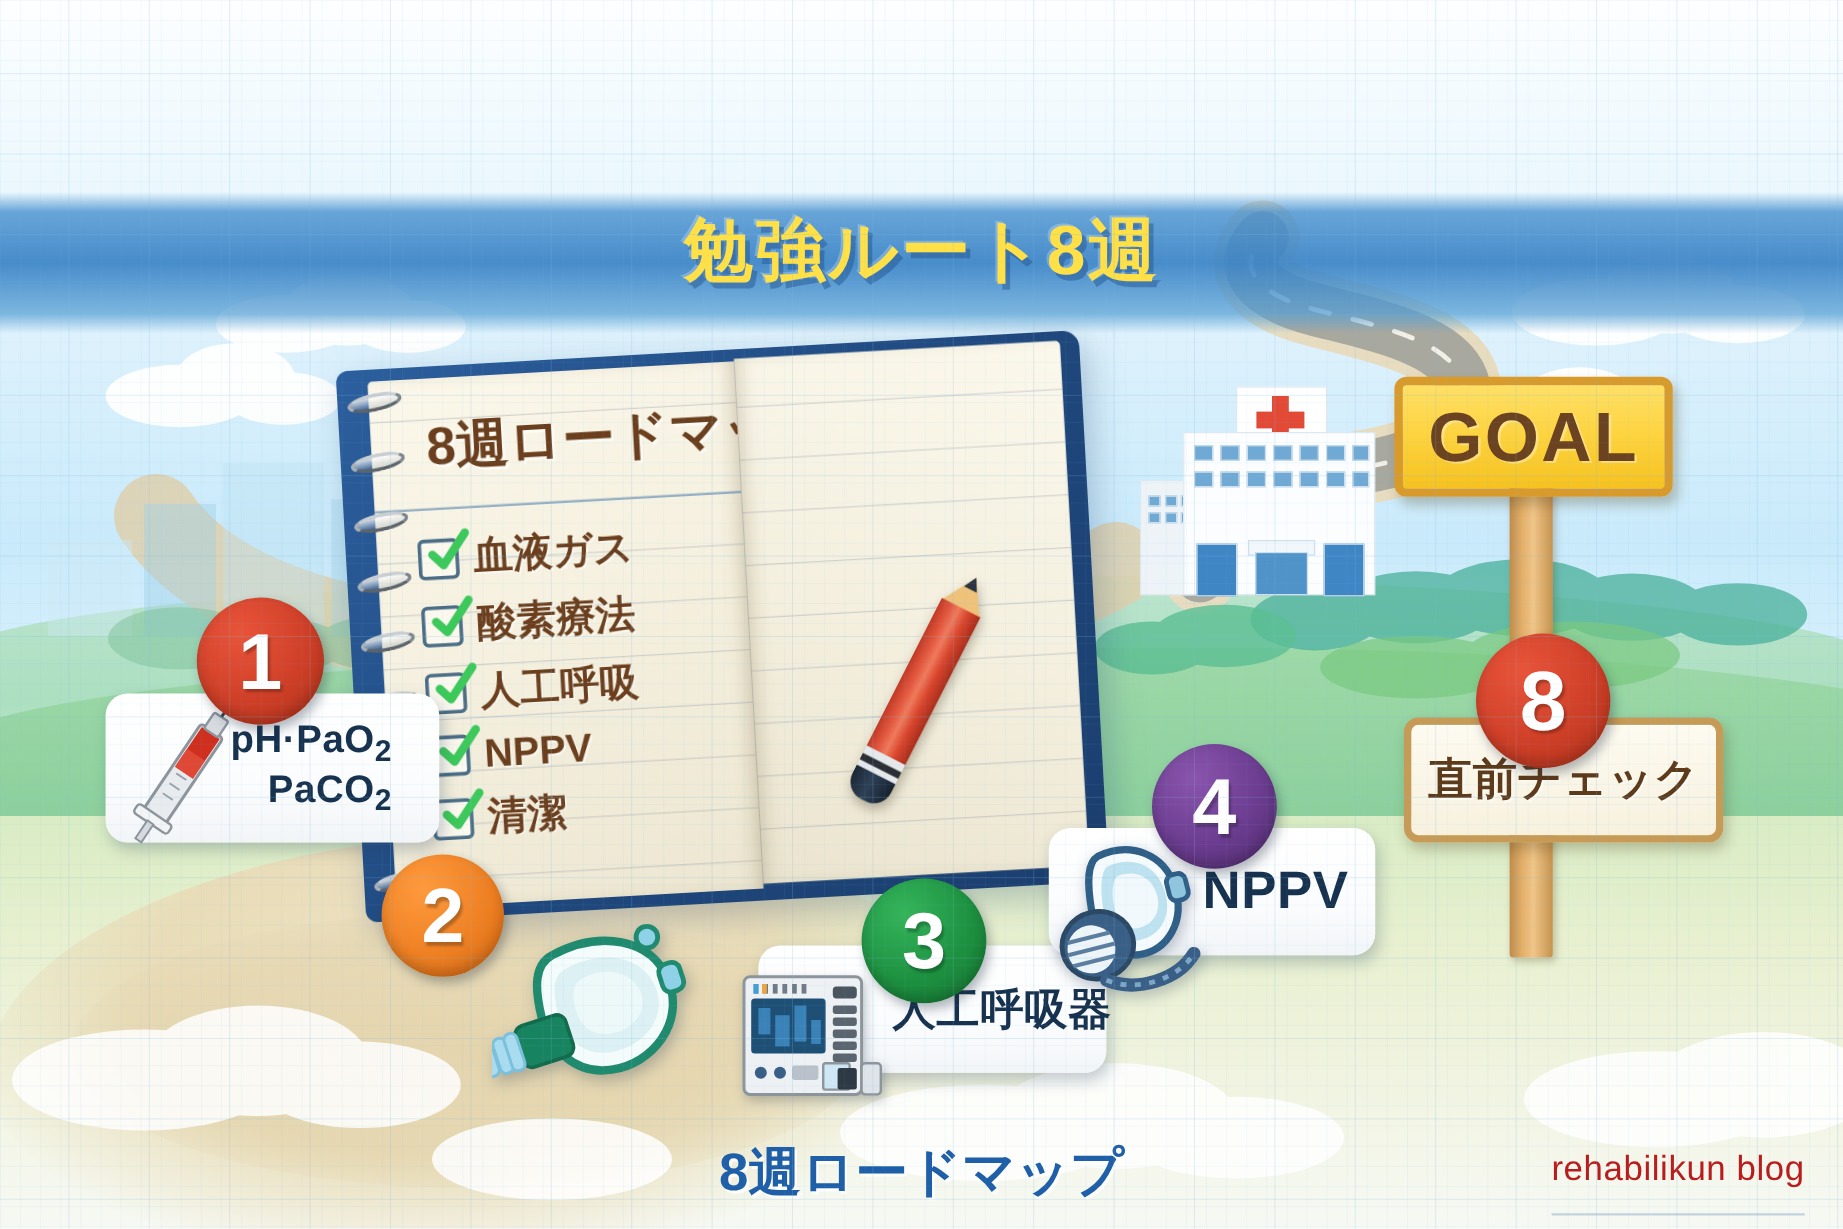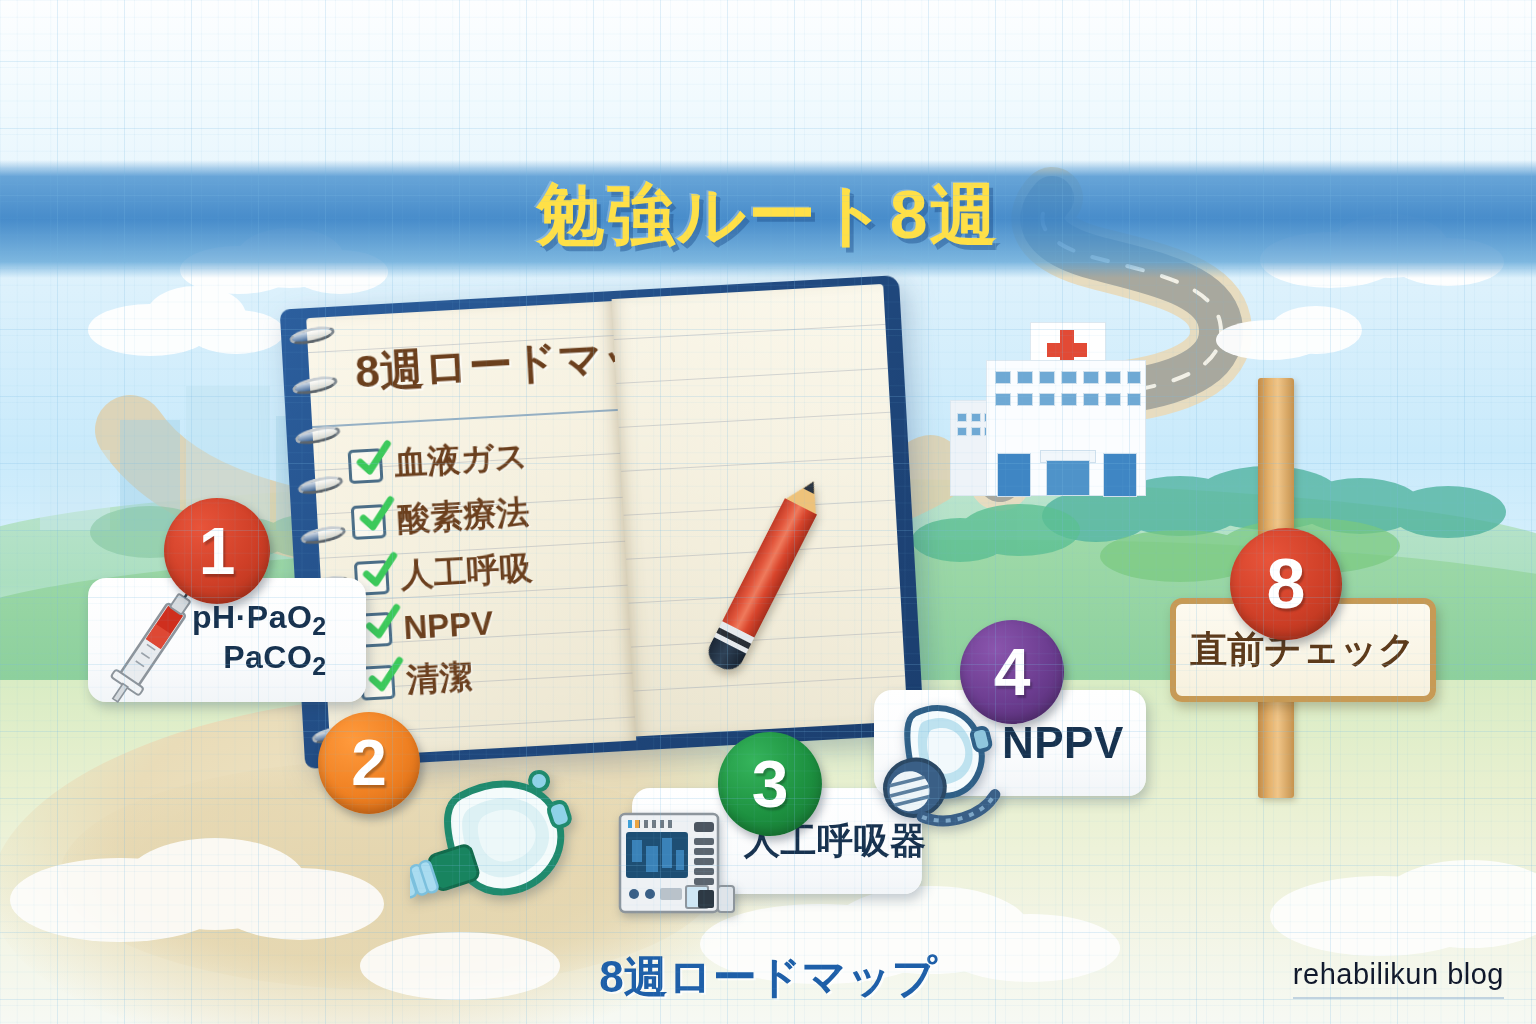--- a/index.html
+++ b/index.html
@@ -73,21 +73,21 @@
     position:absolute; left:0; right:0; top:42px;
     text-align:center;
     font-size:92px; font-weight:bold; letter-spacing:1px;
     color:#15528f;
     text-shadow:3px 4px 0 rgba(255,255,255,.85), 0 2px 2px rgba(10,50,100,.25);
     white-space:nowrap;
   }
   .title-sub {
     position:absolute; left:0; right:0; top:170px;
     text-align:center;
-    font-size:68px; font-weight:bold; letter-spacing:2px;
+    font-size:58px; font-weight:bold; letter-spacing:2px;
     color:#FFE047;
     text-shadow:4px 5px 0 rgba(30,80,140,.45), -2px -1px 0 rgba(255,255,255,.25);
     white-space:nowrap;
   }
 
   
   .hospital { position:absolute; left:968px; top:322px; width:200px; height:175px; }
   .hsp-main { position:absolute; left:18px; top:38px; width:160px; height:136px; background:#fbfdff; border:1px solid #dde8f0; }
   .hsp-tower { position:absolute; left:62px; top:0px; width:76px; height:56px; background:#ffffff; border:1px solid #dde8f0; }
   .hsp-side { position:absolute; left:-18px; top:78px; width:46px; height:96px; background:#eef3f8; border:1px solid #dde8f0; }
@@ -219,23 +219,23 @@
     text-shadow:1.5px 1.5px 0 rgba(255,255,255,.55); white-space:nowrap; }
 
   
   .footer-title {
     position:absolute; left:0; right:0; top:948px; text-align:center;
     font-size:44px; font-weight:bold; color:#1e5fa8;
     text-shadow:2px 2px 0 rgba(255,255,255,.8);
   }
   .brand {
     position:absolute; right:32px; top:958px;
-    font-size:29px; color:#0f172a; letter-spacing:.5px;
+    font-size:29px; color:#b91c1c; letter-spacing:.5px;
     border-bottom:2px solid rgba(150,180,210,.55);
-    padding-bottom:6px;
+    padding-bottom:20px;
   }
 </style>
 </head>
 <body>
 
 <div id="stage">
 
   <div class="sky"></div>
 
   <div class="ground">
@@ -341,20 +341,23 @@
       <div class="win" style="left:118px;top:32px;width:16px;height:13px;"></div>
       <div class="win" style="left:140px;top:32px;width:14px;height:13px;"></div>
       <div class="win" style="left:10px;top:92px;width:34px;height:44px;background:#3f86c4;"></div>
       <div class="win" style="left:116px;top:92px;width:34px;height:44px;background:#3f86c4;"></div>
     </div>
     <div class="hsp-awn"></div>
     <div class="hsp-door"></div>
   </div>
 
   <div class="goal-post"></div>
+  <div class="goal-board">
+    <span class="goal-text">GOAL</span>
+  </div>
 
   <div class="title-band"></div>
   <div class="title-sub">勉強ルート8週</div>
 
   <div class="notebook">
     <div class="nb-cover"></div>
 
     <div class="nb-pageL">
       <div class="rule" style="top:34px;"></div>
       <div class="rule blue" style="top:108px;"></div>

